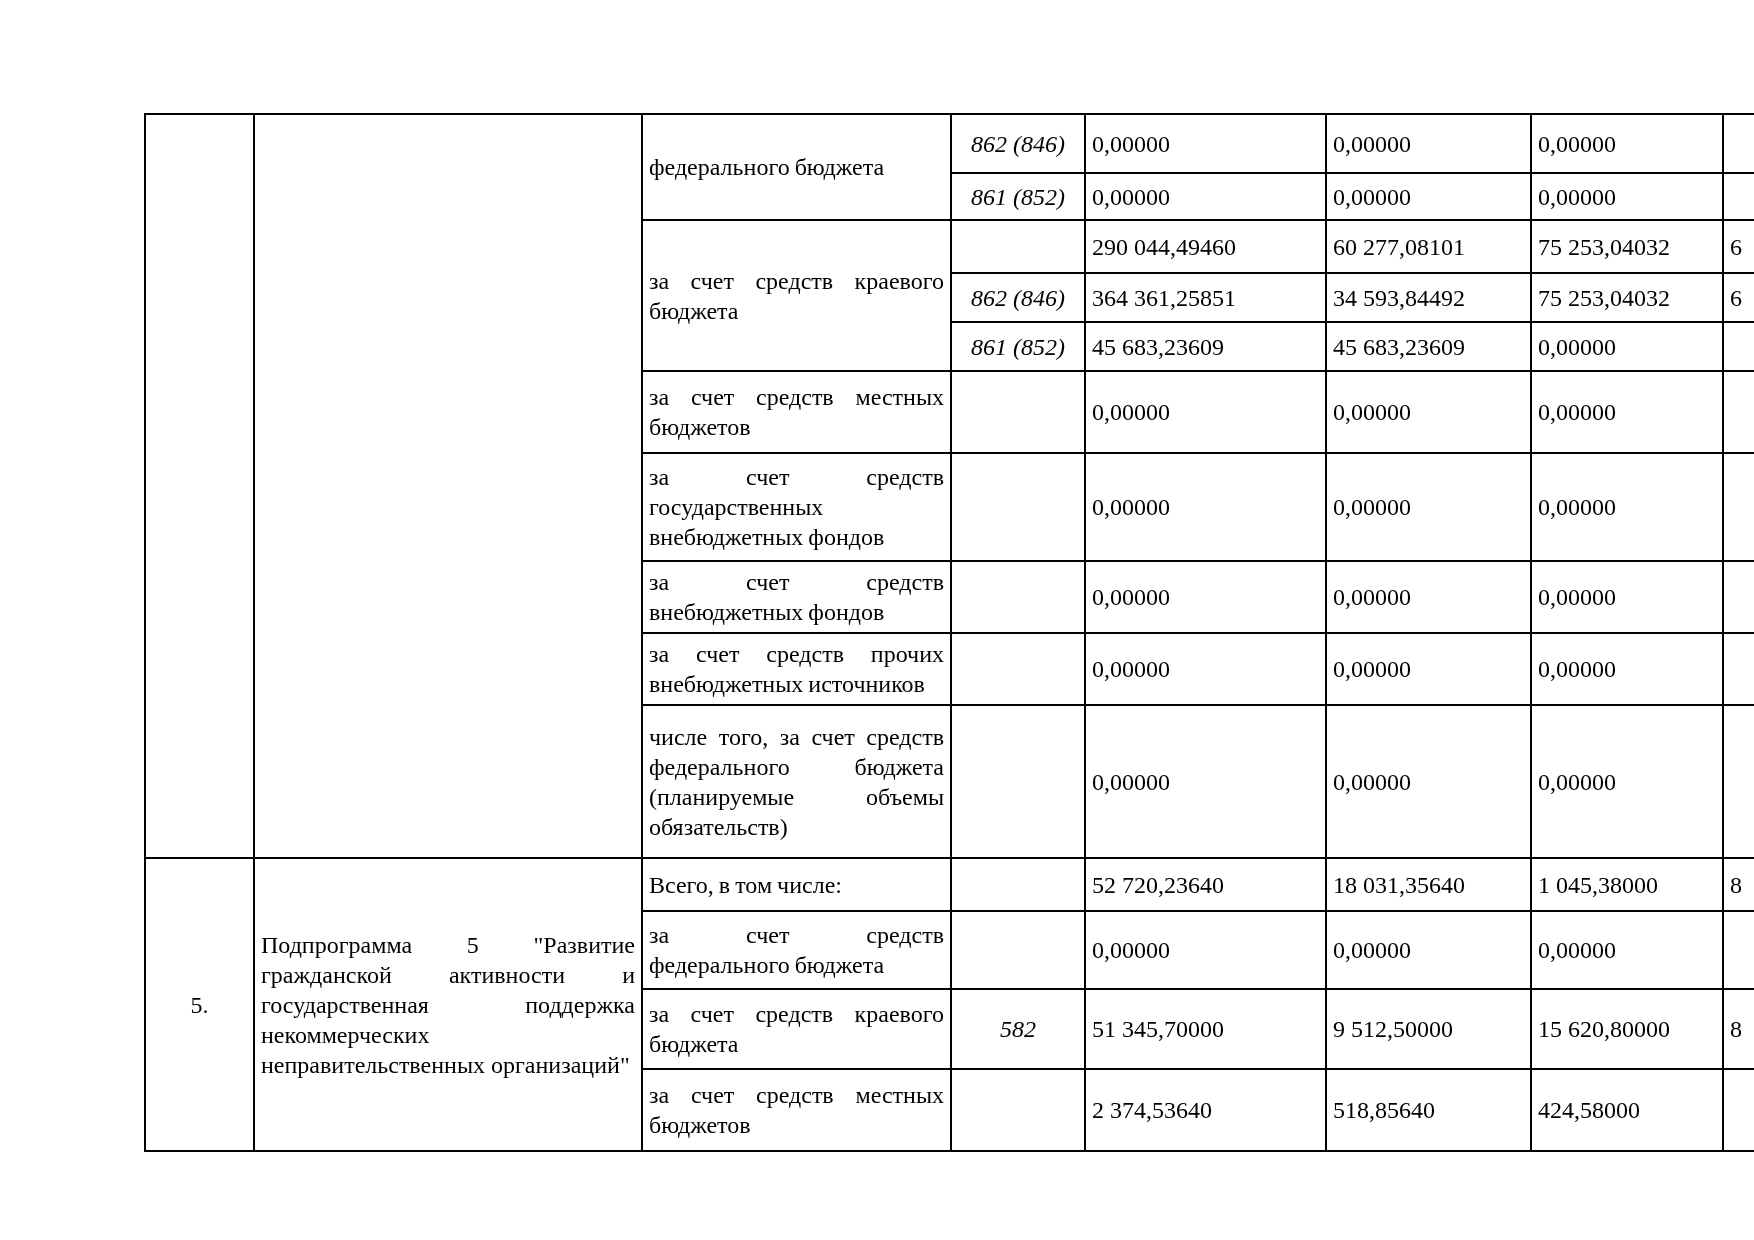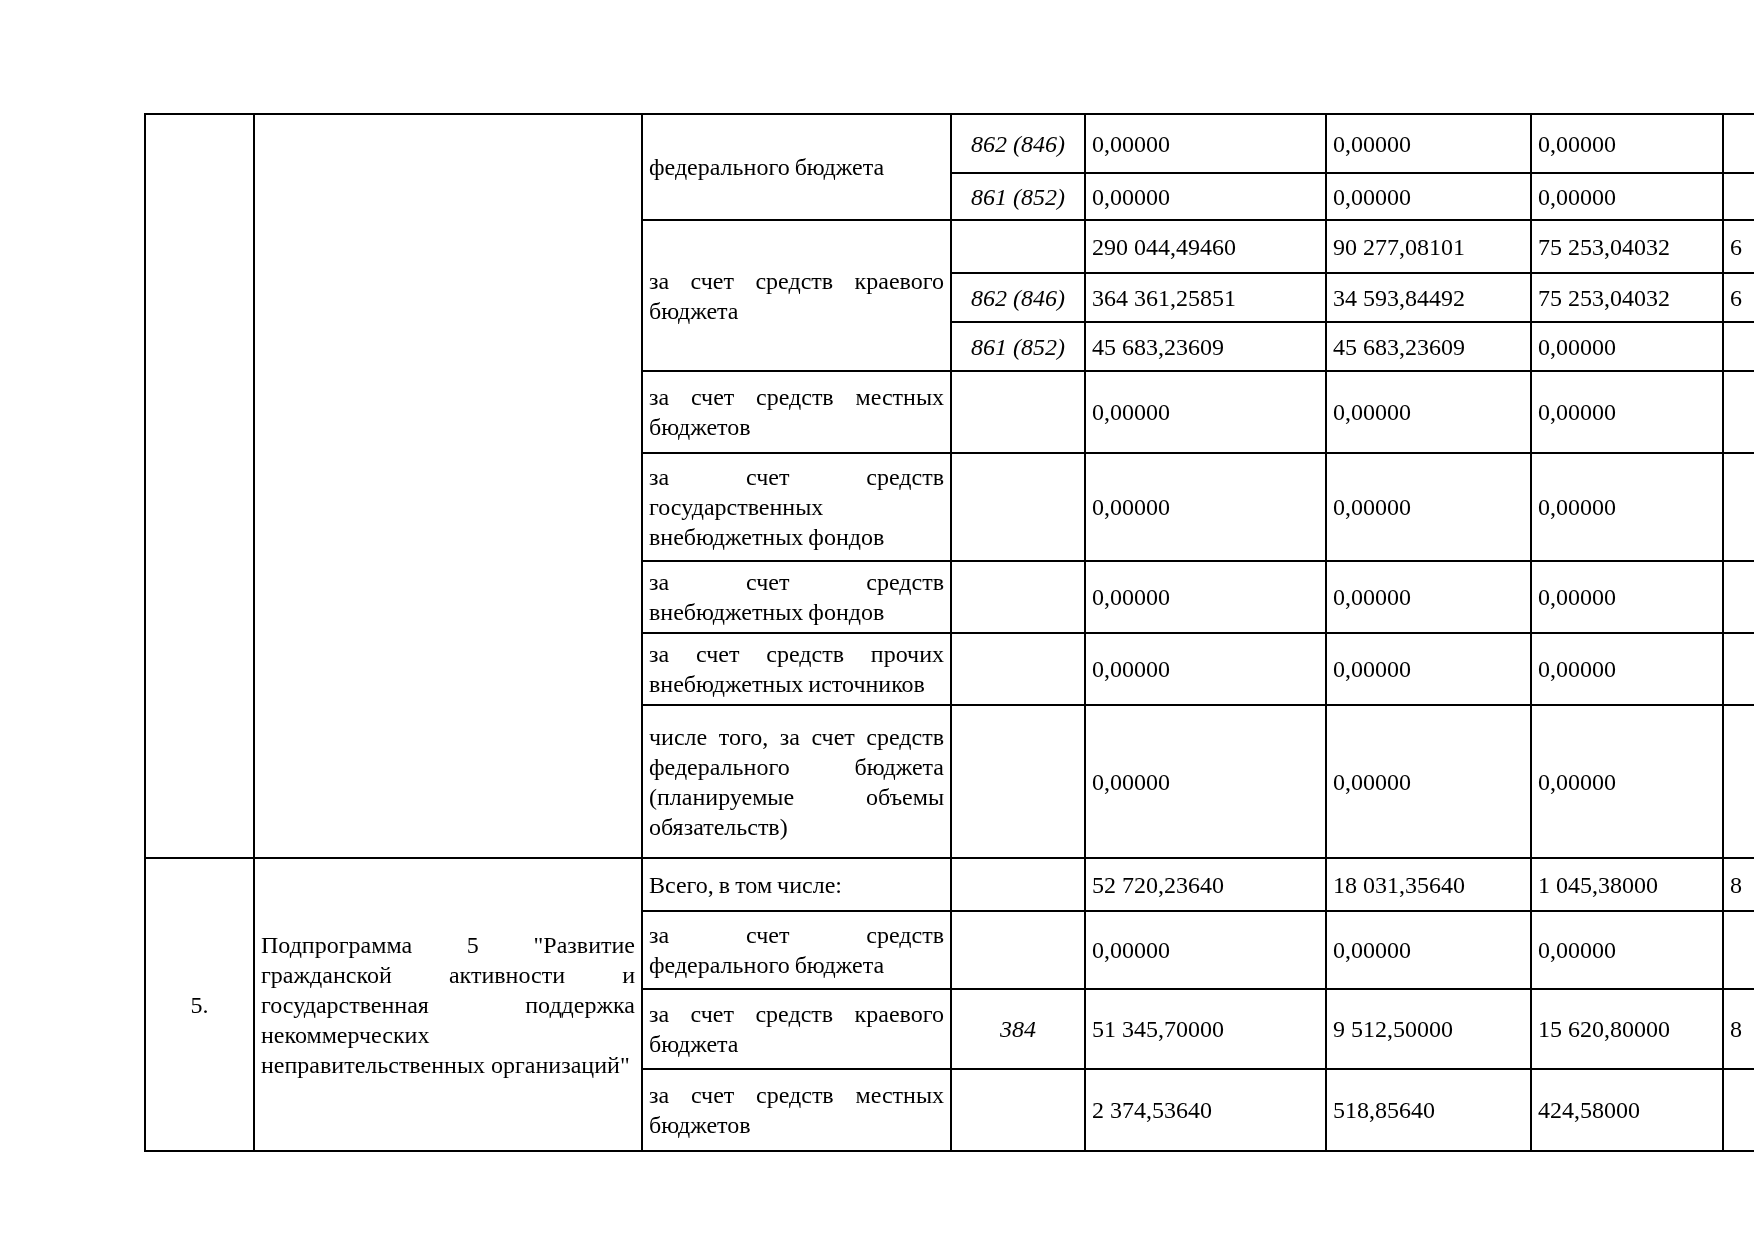--- a/index.html
+++ b/index.html
@@ -123,21 +123,21 @@
         <td class="code">861 (852)</td>
         <td class="val">0,00000</td>
         <td class="val">0,00000</td>
         <td class="val">0,00000</td>
         <td class="val-edge"></td>
       </tr>
       <tr class="r3">
         <td class="src" rowspan="3">за счет средств краевого бюджета</td>
         <td class="code"></td>
         <td class="val">290 044,49460</td>
-        <td class="val">90 277,08101</td>
+        <td class="val">60 277,08101</td>
         <td class="val">75 253,04032</td>
         <td class="val-edge">6</td>
       </tr>
       <tr class="r4">
         <td class="code">862 (846)</td>
         <td class="val">364 361,25851</td>
         <td class="val">34 593,84492</td>
         <td class="val">75 253,04032</td>
         <td class="val-edge">6</td>
       </tr>
@@ -201,21 +201,21 @@
       <tr class="r12">
         <td class="src">за счет средств федерального бюджета</td>
         <td class="code"></td>
         <td class="val">0,00000</td>
         <td class="val">0,00000</td>
         <td class="val">0,00000</td>
         <td class="val-edge"></td>
       </tr>
       <tr class="r13">
         <td class="src">за счет средств краевого бюджета</td>
-        <td class="code">384</td>
+        <td class="code">582</td>
         <td class="val">51 345,70000</td>
         <td class="val">9 512,50000</td>
         <td class="val">15 620,80000</td>
         <td class="val-edge">8</td>
       </tr>
       <tr class="r14">
         <td class="src">за счет средств местных бюджетов</td>
         <td class="code"></td>
         <td class="val">2 374,53640</td>
         <td class="val">518,85640</td>

